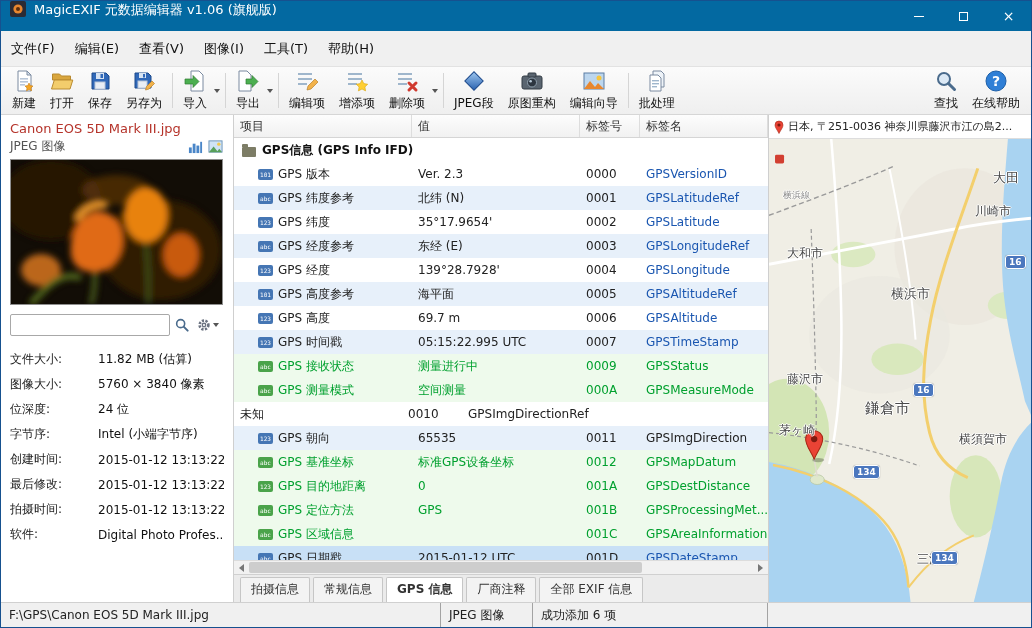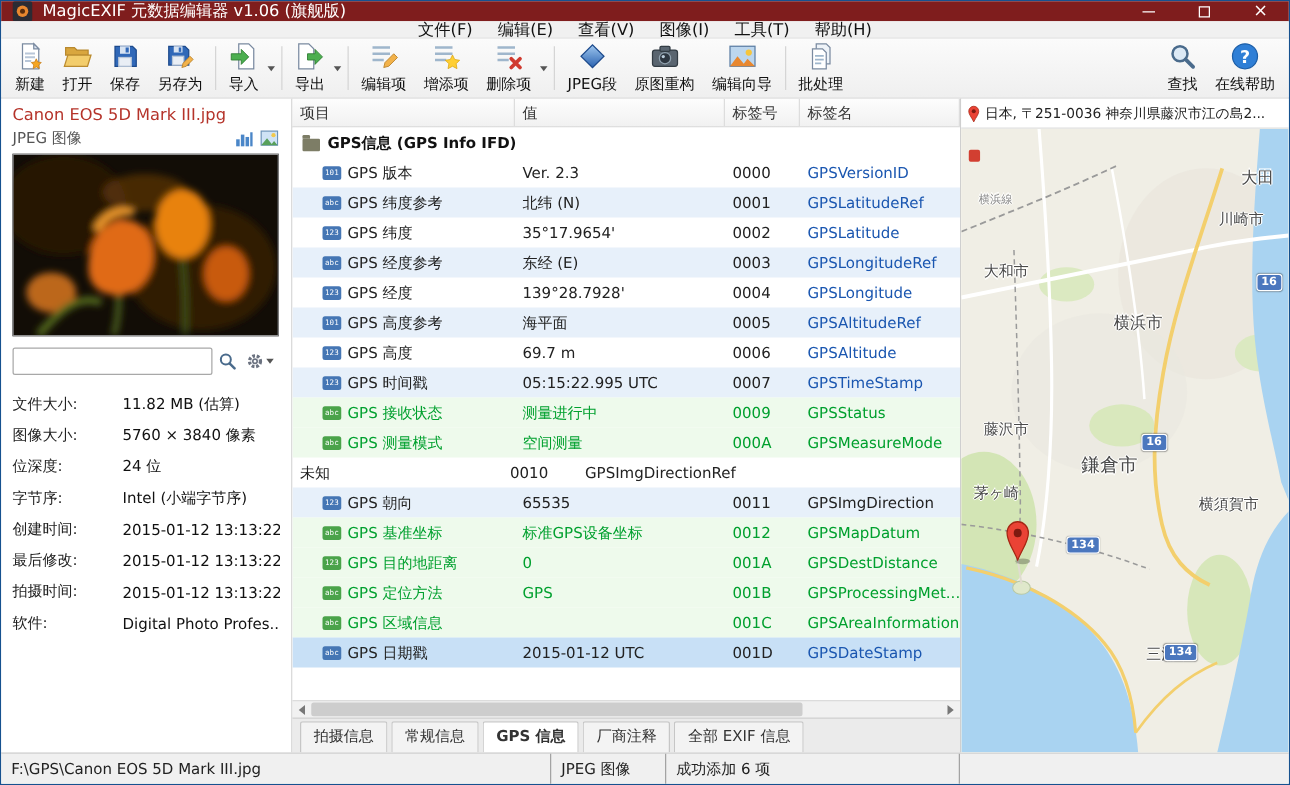--- a/index.html
+++ b/index.html
@@ -1,30 +1,30 @@
 <!DOCTYPE html>
 <html><head>
 <meta charset="utf-8">
 <style>
   * { margin:0; padding:0; box-sizing:border-box; }
   html,body { width:1032px; height:628px; overflow:hidden; }
   body { font-family:"DejaVu Sans","Liberation Sans",sans-serif; font-size:12px; color:#222; background:#fff; }
   .window { width:1032px; height:628px; display:flex; flex-direction:column; border:1px solid #16518f; background:#fff; }
 
   
-  .titlebar { height:16px; background:#7f1d1d; display:flex; align-items:center; color:#fff; font-size:13px; flex:0 0 auto; }
+  .titlebar { height:30px; background:#0369a1; display:flex; align-items:flex-start; color:#fff; font-size:13px; flex:0 0 auto; }
   .app-icon { width:16px; height:16px; margin:0 8px 0 9px; flex:0 0 auto; }
   .title-text { flex:1; white-space:nowrap; overflow:hidden; }
   .win-btns { display:flex; height:100%; }
   .win-btn { width:45px; height:100%; display:flex; align-items:center; justify-content:center; color:#fff; font-size:14px; }
   .glyph-min { width:10px; height:1px; background:#fff; display:block; }
   .glyph-max { width:9px; height:9px; border:1px solid #fff; display:block; }
 
   
-  .menubar { height:14px; background:#f0f0f0; display:flex; align-items:center; font-size:13px; border-bottom:1px solid #e2e2e2; flex:0 0 auto;justify-content:center; }
+  .menubar { height:36px; background:#f0f0f0; display:flex; align-items:center; font-size:13px; border-bottom:1px solid #e2e2e2; flex:0 0 auto; }
   .menu-item { padding:0 10px; height:100%; display:flex; align-items:center; color:#111; }
 
   
   .toolbar { height:48px; background:linear-gradient(#fbfbfb,#efefef); border-bottom:1px solid #d6d6d6; display:flex; align-items:stretch; padding:1px 4px; flex:0 0 auto; }
   .tool-btn { display:flex; flex-direction:column; align-items:center; justify-content:center; gap:2px; padding:2px 7px; font-size:12px; color:#111; border-radius:2px; }
   .tool-btn svg { width:24px; height:24px; display:block; }
   .tool-split { display:flex; align-items:center; }
   .caret { width:0; height:0; border-left:3.5px solid transparent; border-right:3.5px solid transparent; border-top:4px solid #555; margin:0 2px 0 0; }
   .tool-sep { width:1px; background:#d5d5d5; margin:5px 3px; }
   .toolbar-spacer { flex:1; }

